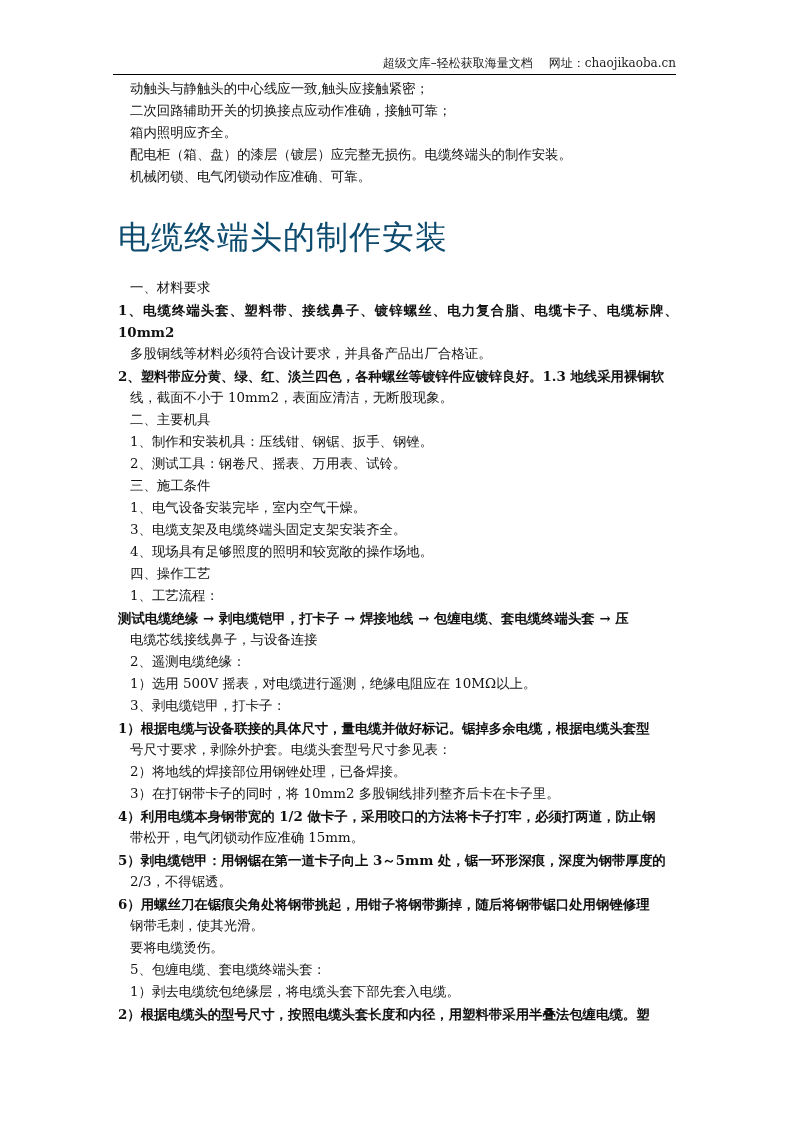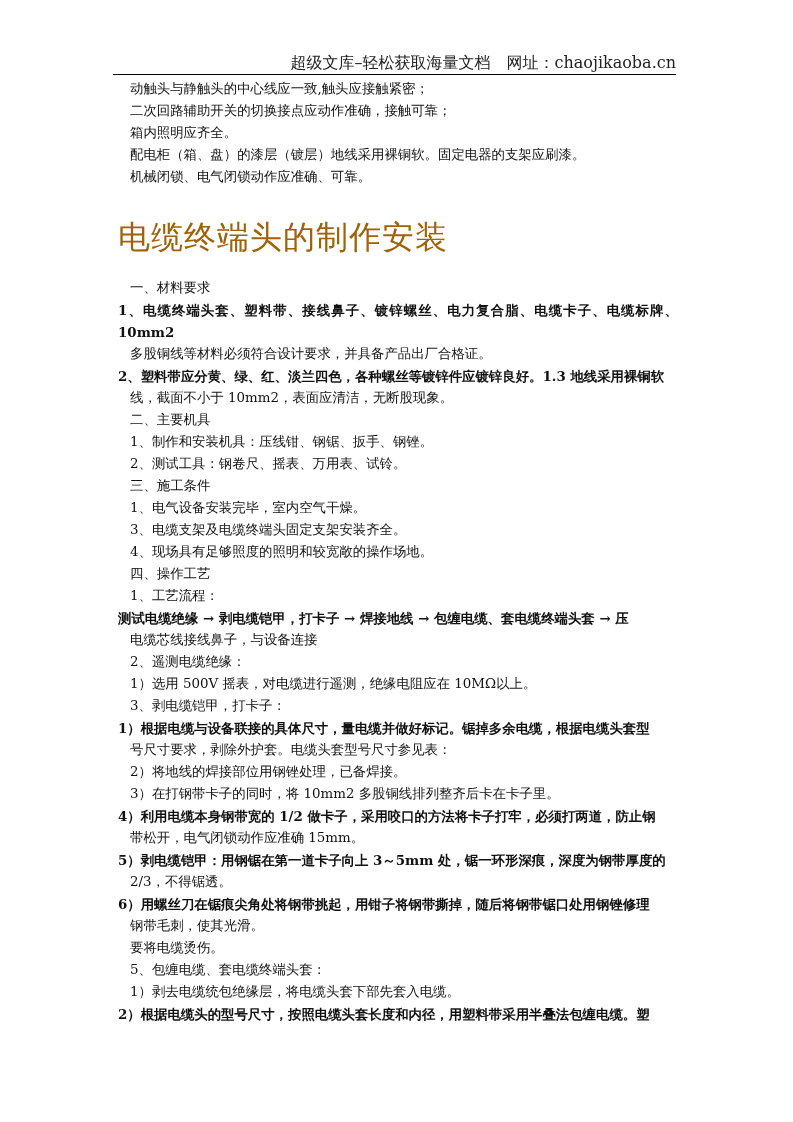--- a/index.html
+++ b/index.html
@@ -1,43 +1,43 @@
 <!DOCTYPE html>
 <html><head>
 <meta charset="utf-8">
 <style>
   html, body { margin: 0; padding: 0; background: #ffffff; }
   body { width: 793px; height: 1122px; position: relative; overflow: hidden;
          font-family: "DejaVu Serif", "Liberation Serif", serif; color: #111; }
   .page-header { position: absolute; left: 113px; top: 54px; width: 563px; height: 20px;
-                 border-bottom: 1px solid #000; font-size: 16px; color: #222;
+                 border-bottom: 1px solid #000; font-size: 12px; color: #222;
                  text-align: right; line-height: 18px; }
   .page-header .site { margin-left: 16px; }
   .body-block { position: absolute; left: 118px; width: 560px; font-size: 13.4px;
                 line-height: 22px; }
   .intro { top: 78px; }
   .doc-title { position: absolute; left: 118px; top: 214px; font-size: 32px;
                font-family: "DejaVu Sans", "Liberation Sans", sans-serif;
-               font-weight: normal; margin: 0; line-height: 46px; letter-spacing: 1px; color:#a16207; }
+               font-weight: normal; margin: 0; line-height: 46px; letter-spacing: 1px; color:#0c4a6e; }
   .content { top: 277px; }
   .line { white-space: nowrap; margin-left: 12px; }
   .para { text-align: justify; text-align-last: left; font-weight: bold; }
 </style>
 </head>
 <body>
 
 <div class="page-header">
   <span>超级文库–轻松获取海量文档</span><span class="site">网址：chaojikaoba.cn</span>
 </div>
 
 <div class="body-block intro">
   <div class="line">动触头与静触头的中心线应一致,触头应接触紧密；</div>
   <div class="line">二次回路辅助开关的切换接点应动作准确，接触可靠；</div>
   <div class="line">箱内照明应齐全。</div>
-  <div class="line">配电柜（箱、盘）的漆层（镀层）地线采用裸铜软。固定电器的支架应刷漆。</div>
+  <div class="line">配电柜（箱、盘）的漆层（镀层）应完整无损伤。电缆终端头的制作安装。</div>
   <div class="line">机械闭锁、电气闭锁动作应准确、可靠。</div>
 </div>
 
 <h1 class="doc-title">电缆终端头的制作安装</h1>
 
 <div class="body-block content" id="content">
     <div class="line">一、材料要求</div>
     <div class="para">1、电缆终端头套、塑料带、接线鼻子、镀锌螺丝、电力复合脂、电缆卡子、电缆标牌、10mm2</div>
     <div class="line">多股铜线等材料必须符合设计要求，并具备产品出厂合格证。</div>
     <div class="para">2、塑料带应分黄、绿、红、淡兰四色，各种螺丝等镀锌件应镀锌良好。1.3 地线采用裸铜软</div>

